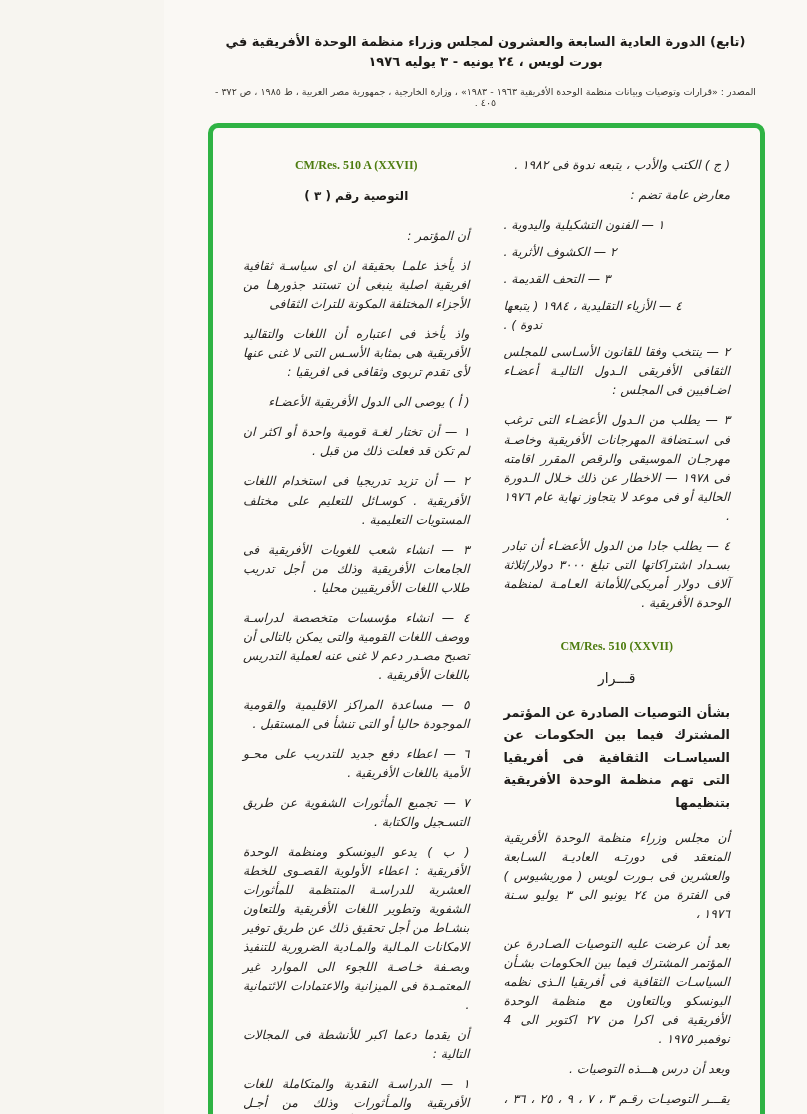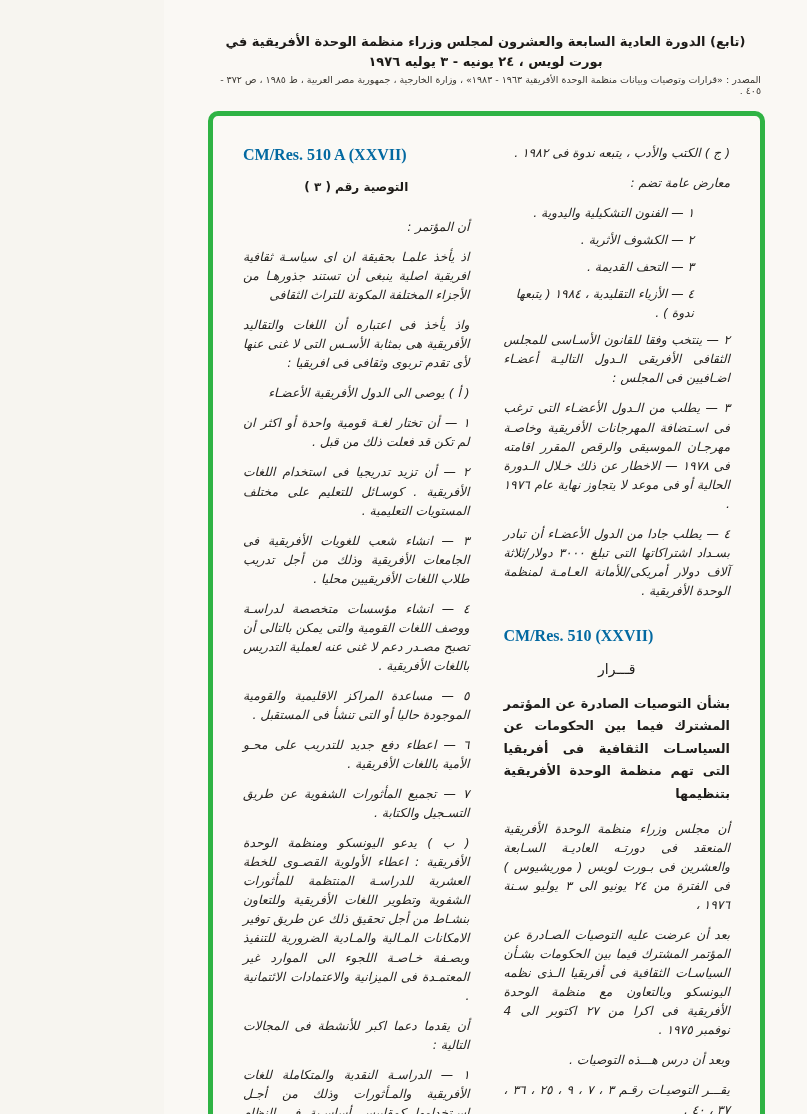--- a/index.html
+++ b/index.html
@@ -20,22 +20,22 @@
   .page-header { padding: 2px 46px 0 46px; }
   .header-line1 {
     font-weight: bold;
     font-size: 13px;
     line-height: 1.5;
     text-align: center;
     color: #1d1b18;
   }
   .header-line2 {
     font-size: 9.5px;
-    text-align: right;
-    margin-top: 3px;
+    text-align: center;
+    margin-top: 15px;
     color: #3a3731;
   }
   .frame {
     margin: 15px 42px 0 44px;
     border: 5px solid #2fb344;
     border-radius: 10px;
     padding: 28px 30px 32px 30px;
     background: #fbf9f5;
   }
   .columns { display: flex; gap: 34px; }
@@ -44,30 +44,30 @@
     font-size: 12.3px;
     line-height: 1.55;
     text-align: justify;
     margin-bottom: 11px;
     font-style: italic;
   }
   .sublist { margin-bottom: 4px; }
   .sublist .para {
     padding-right: 36px;
     margin-bottom: 8px;
-    text-align: right;
+    text-align: left;
   }
   .res-ref {
     direction: ltr;
-    text-align: left;
+    text-align: center;
     font-weight: bold;
-    font-size: 16px;
+    font-size: 12px;
     font-family: "Liberation Serif", "DejaVu Serif", serif;
     margin: 2px 0 16px 0;
-    color: #0369a1;
+    color: #4d7c0f;
   }
   .col-right .res-ref { margin-top: 26px; }
   .res-title {
     text-align: center;
     font-weight: normal;
     font-size: 14px;
     letter-spacing: 1px;
     margin: 6px 0 16px 0;
     color: #1d1b18;
   }

